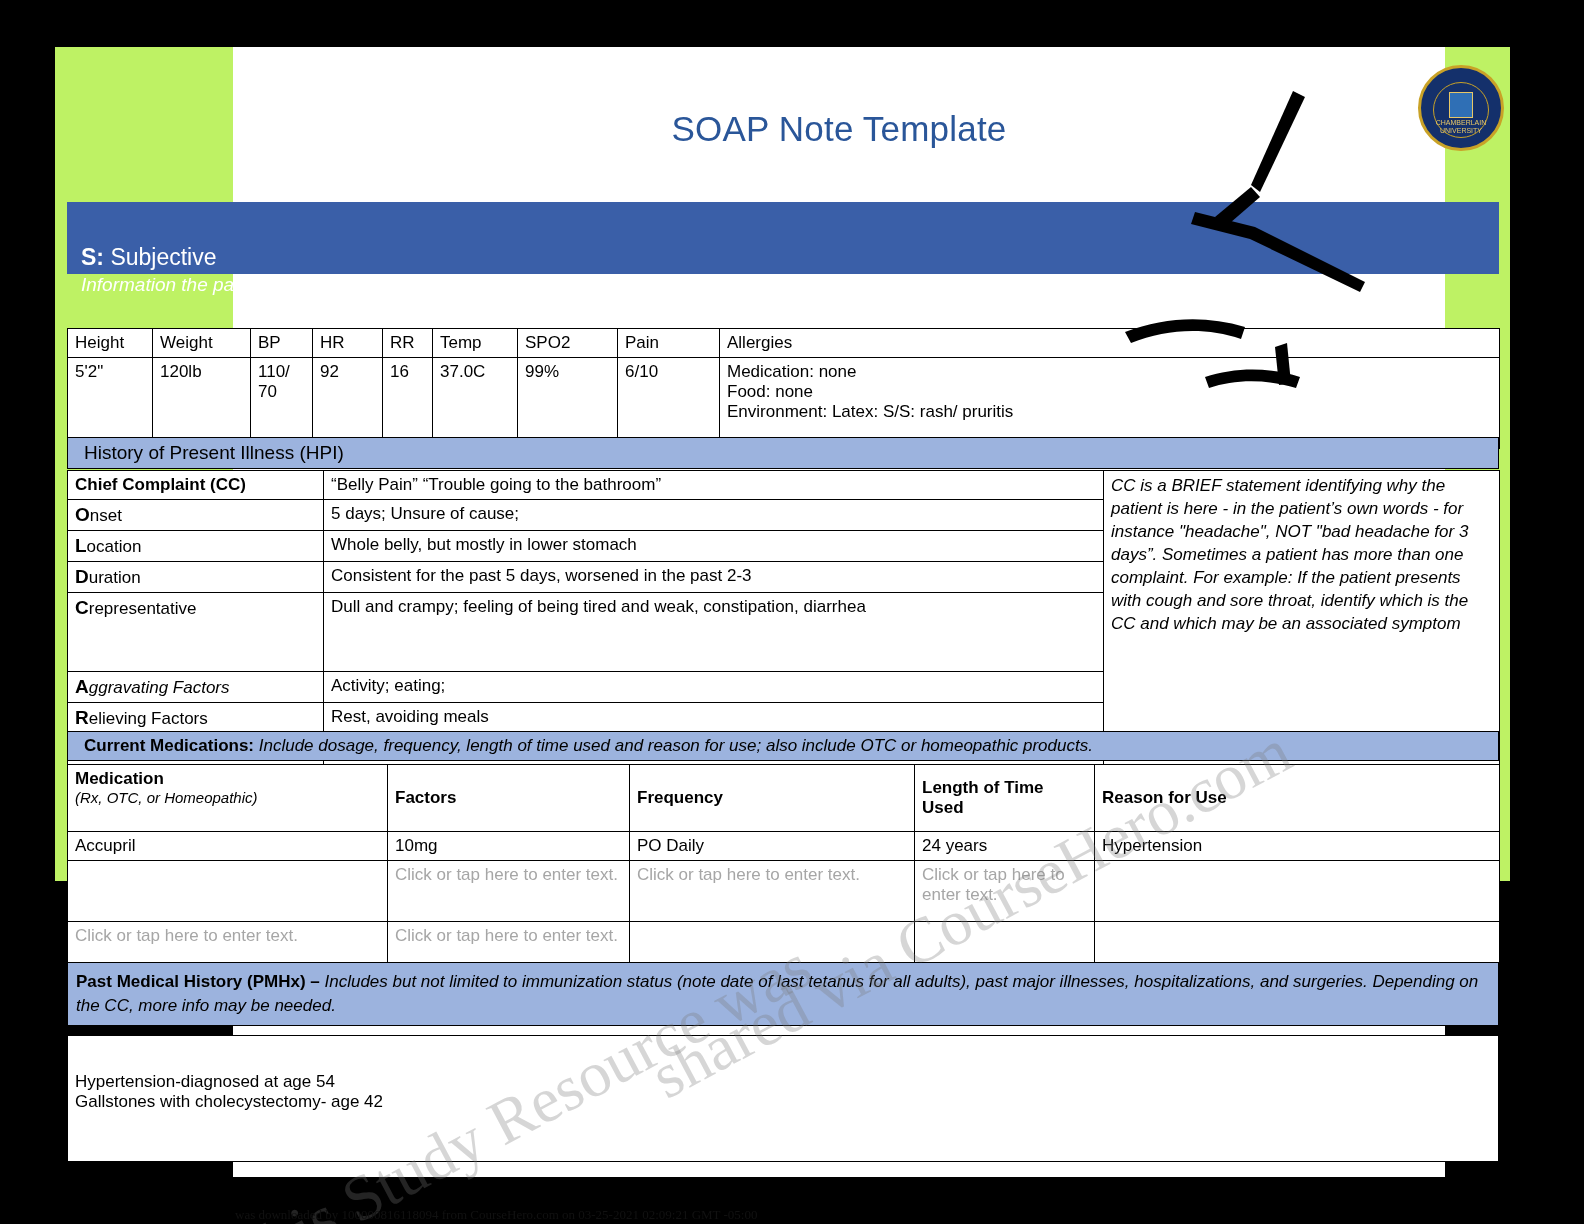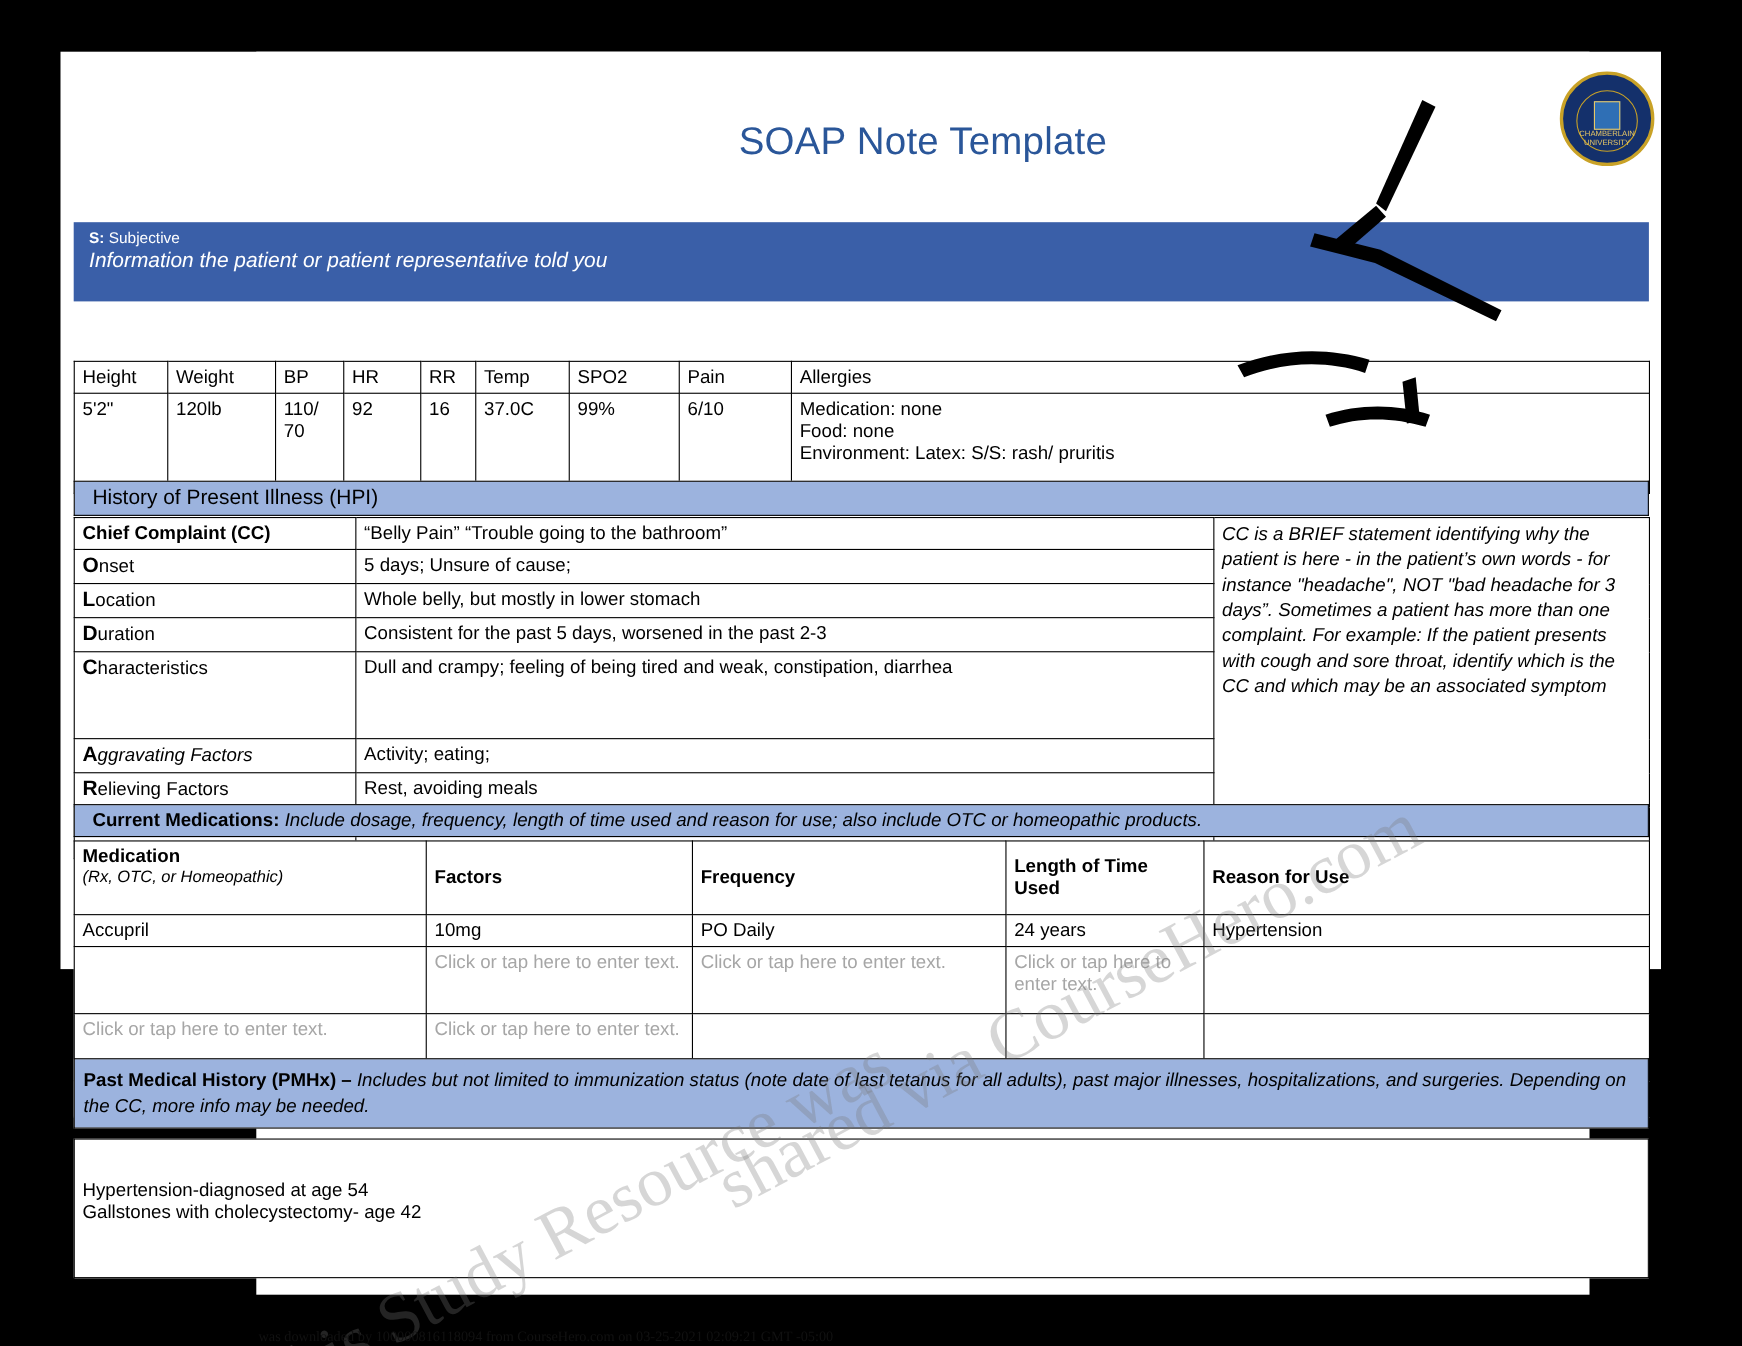--- a/index.html
+++ b/index.html
@@ -13,21 +13,21 @@
     position: relative;
     font-family: "Liberation Sans", sans-serif;
     overflow: hidden;
   }
   .page {
     position: absolute;
     left: 55px;
     top: 47px;
     width: 1455px;
     height: 834px;
-    background: #ffffff;
+    background: #bef264;
   }
   .white-col {
     position: absolute;
     left: 178px;
     top: 0;
     width: 1212px;
     height: 1130px;
     background: #ffffff;
   }
   
@@ -80,21 +80,21 @@
   
   .sec-head {
     position: absolute;
     left: 12px;
     width: 1432px;
     background: #3a5fa8;
     color: #ffffff;
     box-sizing: border-box;
     padding: 6px 14px 8px 14px;
   }
-  .sec-head .l1 { font-size: 14px; font-weight: bold; }
+  .sec-head .l1 { font-size: 23px; font-weight: bold; margin-top: 36px; }
   .sec-head .l1 .norm { font-weight: normal; }
   .sec-head .l2 { font-size: 19px; font-style: italic; margin-top: 3px; }
 
   table.grid {
     position: absolute;
     border-collapse: collapse;
     table-layout: fixed;
     background: #ffffff;
   }
   table.grid td, table.grid th {
@@ -234,21 +234,21 @@
     </tr>
     <tr>
       <td class="blue-light"><span class="bigcap">L</span><span>ocation</span></td>
       <td>Whole belly, but mostly in lower stomach</td>
     </tr>
     <tr>
       <td class="blue-light"><span class="bigcap">D</span><span>uration</span></td>
       <td>Consistent for the past 5 days, worsened in the past 2-3</td>
     </tr>
     <tr>
-      <td class="blue-light" style="height:70px;"><span class="bigcap">C</span><span>haracteristics</span></td>
+      <td class="blue-light" style="height:70px;"><span class="bigcap">C</span><span>representative</span></td>
       <td>Dull and crampy; feeling of being tired and weak, constipation, diarrhea</td>
     </tr>
     <tr>
       <td class="blue-light"><span class="bigcap">A</span><span class="italic">ggravating Factors</span></td>
       <td>Activity; eating;</td>
     </tr>
     <tr>
       <td class="blue-light"><span class="bigcap">R</span><span>elieving Factors</span></td>
       <td>Rest, avoiding meals</td>
     </tr>

